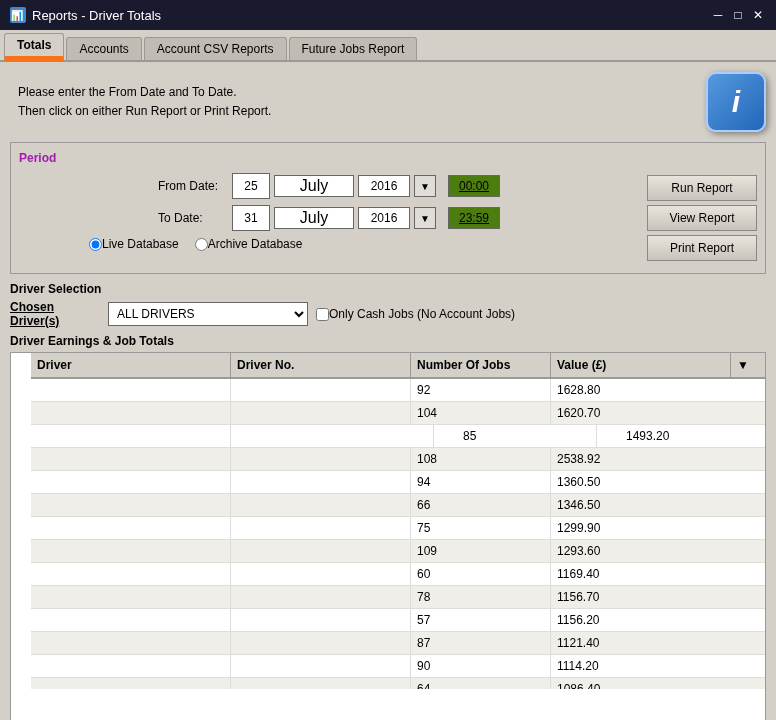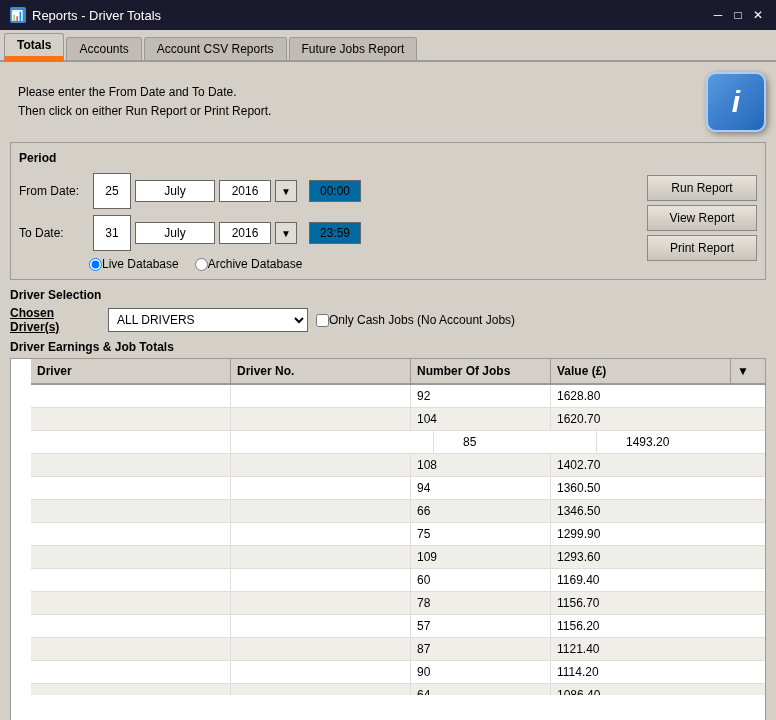--- a/index.html
+++ b/index.html
@@ -112,49 +112,50 @@
     .panel {
       background: #d4d0c8;
       border: 1px solid #999;
       padding: 8px;
       margin-bottom: 8px;
     }
     .panel-title {
       font-weight: bold;
       font-size: 12px;
       margin-bottom: 8px;
-      color: #000000;
+      color: #a21caf;
     }
     .date-row {
       display: flex;
       align-items: center;
       margin-bottom: 6px;
       gap: 4px;
+      justify-content: center;
     }
     .date-label {
       width: 70px;
       font-size: 12px;
       color: #000;
     }
     .date-field {
       width: 38px;
-      height: 36px;
+      height: 26px;
       background: white;
       border: 1px solid #666;
       text-align: center;
       font-size: 12px;
       padding: 0;
     }
     .date-month {
       width: 80px;
       height: 22px;
       background: white;
       border: 1px solid #666;
       text-align: center;
-      font-size: 12px;
+      font-size: 16px;
       padding: 2px;
     }
     .date-year {
       width: 52px;
       height: 22px;
       background: white;
       border: 1px solid #666;
       text-align: center;
       font-size: 12px;
       padding: 2px;
@@ -166,26 +167,27 @@
       border: 1px solid #666;
       cursor: pointer;
       display: flex;
       align-items: center;
       justify-content: center;
       font-size: 10px;
     }
     .time-field {
       width: 52px;
       height: 22px;
-      background: #0369a1;
+      background: #4d7c0f;
       border: 1px solid #666;
       text-align: center;
       font-size: 12px;
       padding: 2px;
       margin-left: 8px;
+      text-decoration: underline;
     }
     .report-btn {
       width: 110px;
       height: 26px;
       background: linear-gradient(to bottom, #e8e4dc, #c8c4bc);
       border: 1px solid #888;
       cursor: pointer;
       font-size: 12px;
       display: block;
       margin-bottom: 4px;
@@ -423,21 +425,21 @@
             <div class="table-row" style="display: grid; grid-template-columns: 200px 180px 140px 186px; gap: 23px;">
       <div class="td"></div>
       <div class="td"></div>
       <div class="td">85</div>
       <div class="td">1493.20</div>
     </div>
             <div class="table-row" style="display: grid; grid-template-columns: 200px 180px 140px 186px;">
       <div class="td"></div>
       <div class="td"></div>
       <div class="td">108</div>
-      <div class="td">1402.70</div>
+      <div class="td">2538.92</div>
     </div>
             <div class="table-row" style="display: grid; grid-template-columns: 200px 180px 140px 186px;">
       <div class="td"></div>
       <div class="td"></div>
       <div class="td">94</div>
       <div class="td">1360.50</div>
     </div>
             <div class="table-row" style="display: grid; grid-template-columns: 200px 180px 140px 186px;">
       <div class="td"></div>
       <div class="td"></div>

